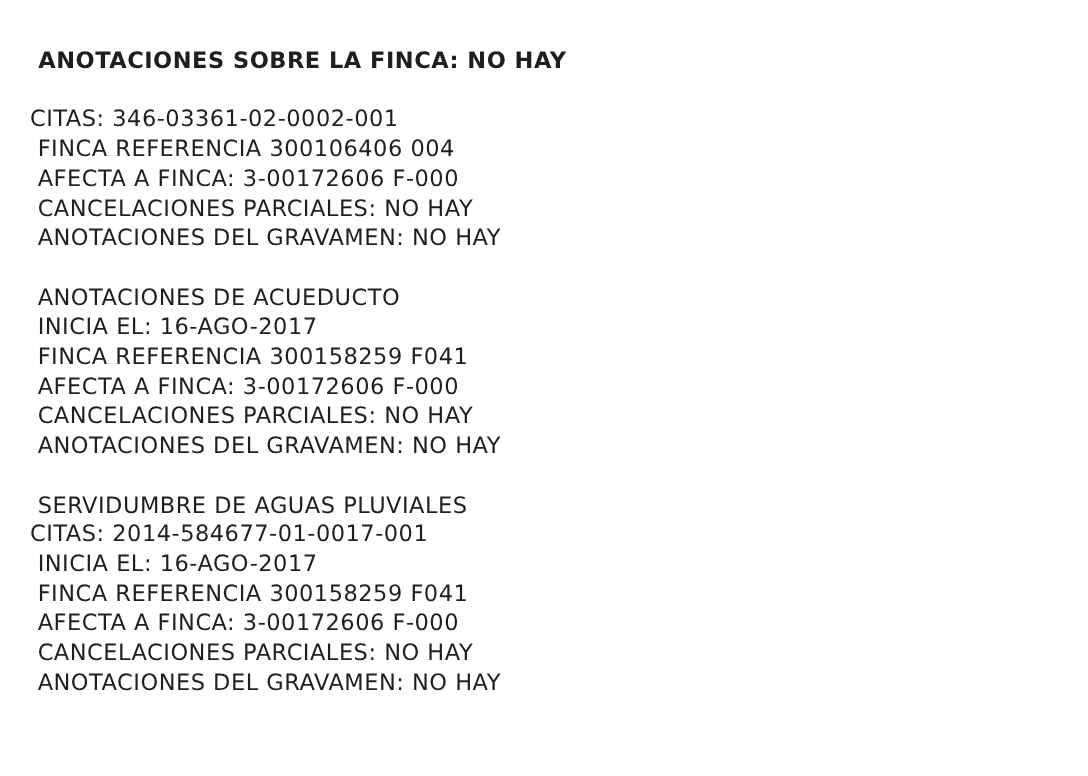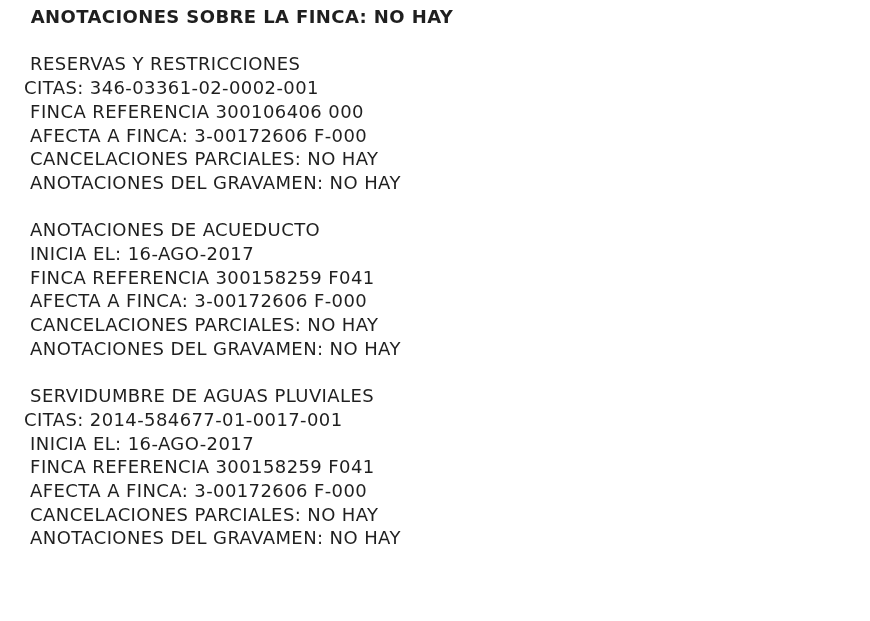--- a/index.html
+++ b/index.html
@@ -21,38 +21,38 @@
     font-size: 18px;
     line-height: 23.7px;
     letter-spacing: 0.4px;
     color: #1f1f1f;
   }
   .line {
     white-space: pre;   
   }
   .bold {
     font-weight: bold;
+    margin-top: 32px;
   }
   .section {
     margin-top: 23.7px; 
   }
 </style>
 </head>
 <body>
 
 <div class="doc">
 
   <div>
     <div class="line bold"> ANOTACIONES SOBRE LA FINCA: NO HAY</div>
   </div>
 
   <div class="section">
-    <div class="line"> RESERVAS Y RESTRICCIONES</div>
     <div class="line">CITAS: 346-03361-02-0002-001</div>
-    <div class="line"> FINCA REFERENCIA 300106406 000</div>
+    <div class="line"> FINCA REFERENCIA 300106406 004</div>
     <div class="line"> AFECTA A FINCA: 3-00172606 F-000</div>
     <div class="line"> CANCELACIONES PARCIALES: NO HAY</div>
     <div class="line"> ANOTACIONES DEL GRAVAMEN: NO HAY</div>
   </div>
 
   <div class="section">
     <div class="line"> ANOTACIONES DE ACUEDUCTO</div>
     <div class="line"> INICIA EL: 16-AGO-2017</div>
     <div class="line"> FINCA REFERENCIA 300158259 F041</div>
     <div class="line"> AFECTA A FINCA: 3-00172606 F-000</div>

